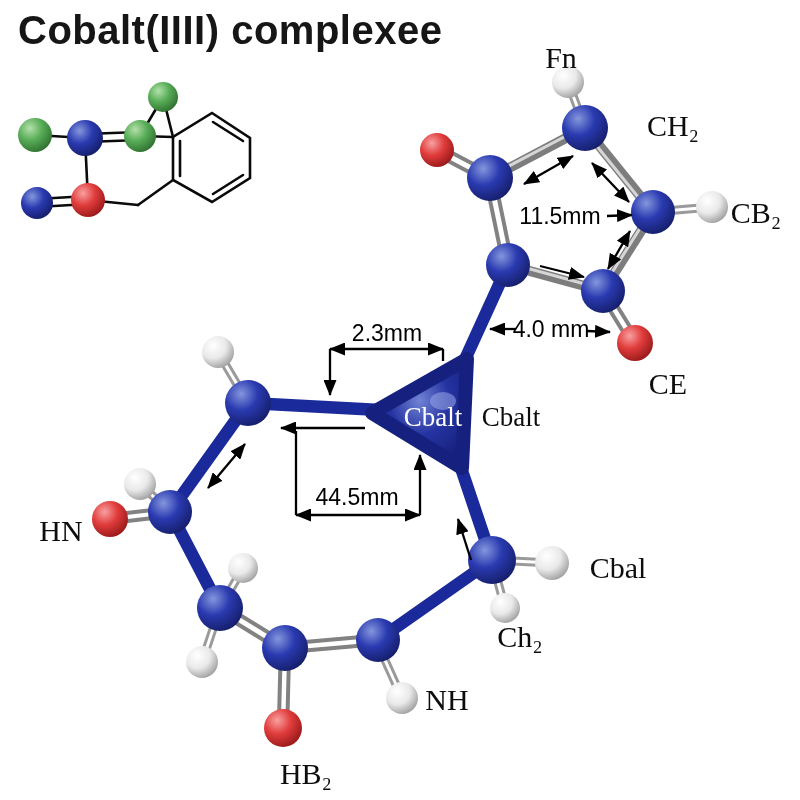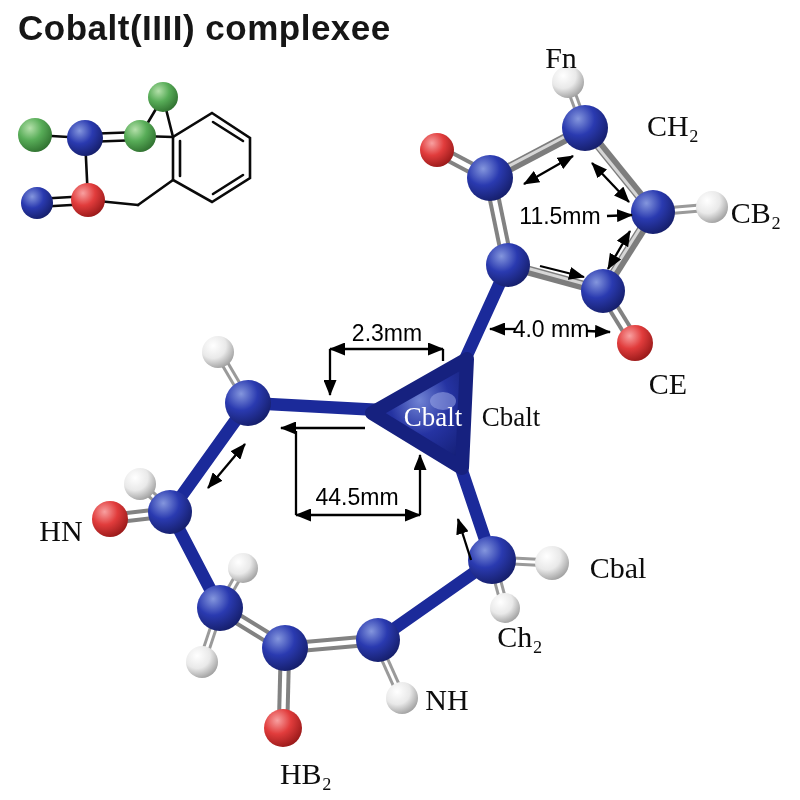--- a/index.html
+++ b/index.html
@@ -1,18 +1,18 @@
 <!DOCTYPE html>
 <html><head>
 <meta charset="utf-8">
 <style>
   html,body{margin:0;padding:0;background:#ffffff;}
   .stage{position:relative;width:800px;height:800px;background:#fff;overflow:hidden;
          font-family:"Liberation Sans",sans-serif;}
-  .title{position:absolute;left:18px;top:8px;font-size:35px;font-weight:bold;
+  .title{position:absolute;left:18px;top:8px;font-size:40px;font-weight:bold;
          color:#161616;letter-spacing:0.5px;font-family:"Liberation Sans",sans-serif;}
   svg{position:absolute;left:0;top:0;}
   .lbl{font-family:"Liberation Serif",serif;font-size:30px;fill:#0d0d0d;}
   .lbl-sm{font-family:"Liberation Serif",serif;font-size:27px;fill:#0d0d0d;}
   .lbl-white{font-family:"Liberation Serif",serif;font-size:27px;fill:#ffffff;}
   .dim{font-family:"Liberation Sans",sans-serif;font-size:23px;fill:#000;}
   .ann{stroke:#000;stroke-width:2.3;fill:none;}
   .skl{stroke:#0a0a0a;stroke-width:2.6;fill:none;stroke-linecap:round;}
   .gbase{stroke:#7d7d7d;stroke-width:10;fill:none;}
   .ghi{stroke:#d6d6d6;stroke-width:3;fill:none;}

